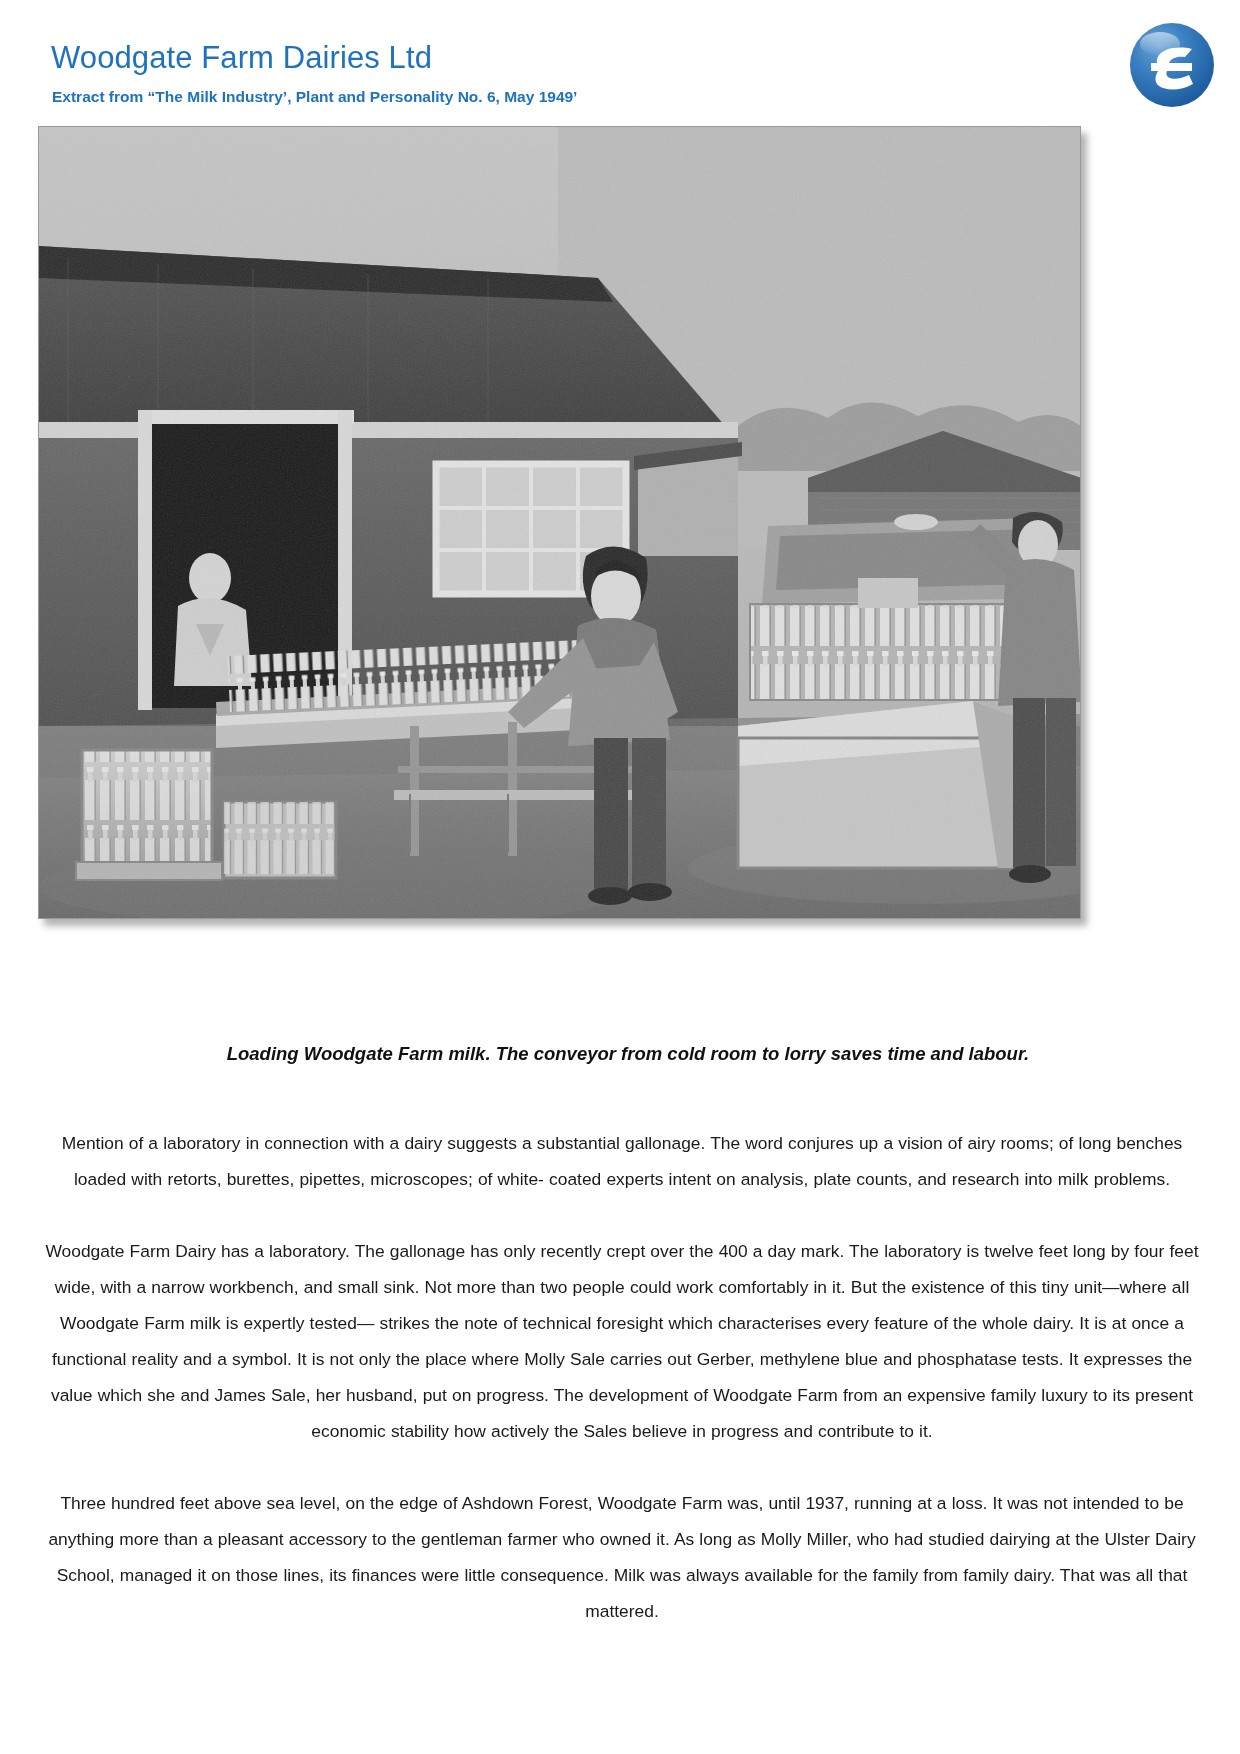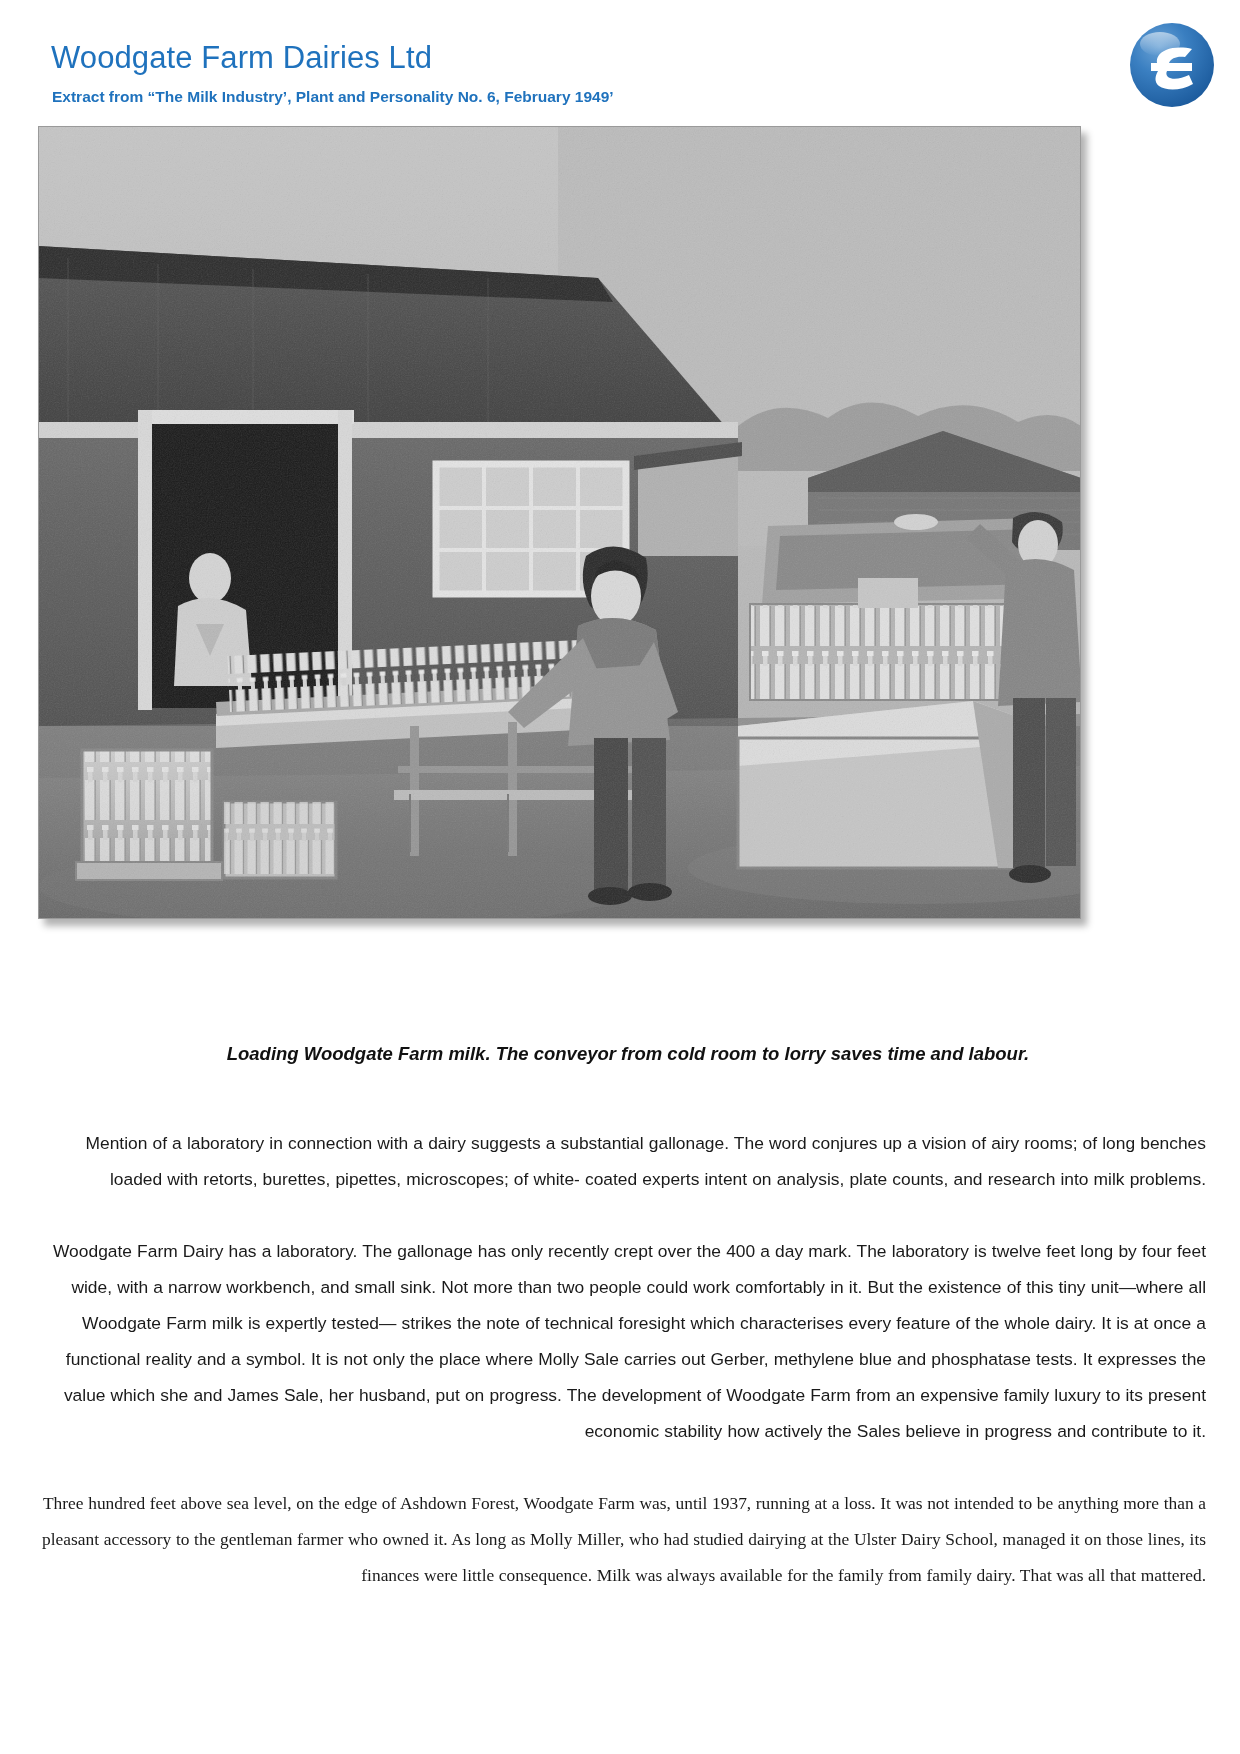--- a/index.html
+++ b/index.html
@@ -82,34 +82,34 @@
   .body-area {
     position: absolute;
     left: 38px;
     top: 1125px;
     width: 1168px;
   }
   .para {
     font-size: 17.4px;
     line-height: 36px;
     color: #1a1a1a;
-    text-align: right;
+    text-align: center;
     margin: 0 0 36px 0;
     word-spacing: 0.3px;
   }
-  .para:last-child { margin-bottom: 0; font-family: Liberation Serif, serif; }
+  .para:last-child { margin-bottom: 0; }
 </style>
 </head>
 <body>
 
 <div class="page">
 
   <div class="header">
     <div class="doc-title">Woodgate Farm Dairies Ltd</div>
-    <div class="doc-subtitle">Extract from “The Milk Industry’, Plant and Personality No. 6, February 1949’</div>
+    <div class="doc-subtitle">Extract from “The Milk Industry’, Plant and Personality No. 6, May 1949’</div>
 
     <div class="logo">
       <svg width="86" height="86" viewBox="0 0 86 86">
         <defs>
           <radialGradient id="ballGrad" cx="35%" cy="28%" r="78%">
             <stop offset="0%" stop-color="#6ba3d6"></stop>
             <stop offset="42%" stop-color="#3a7fc1"></stop>
             <stop offset="100%" stop-color="#1b5a9c"></stop>
           </radialGradient>
           <linearGradient id="shine" x1="0" y1="0" x2="0" y2="1">

